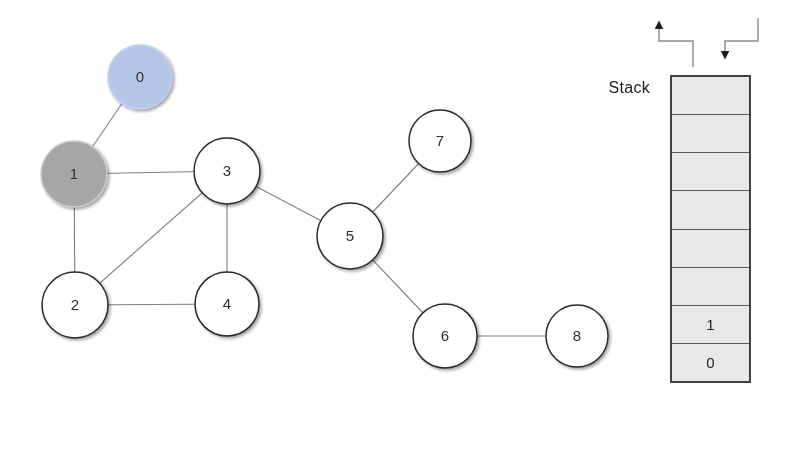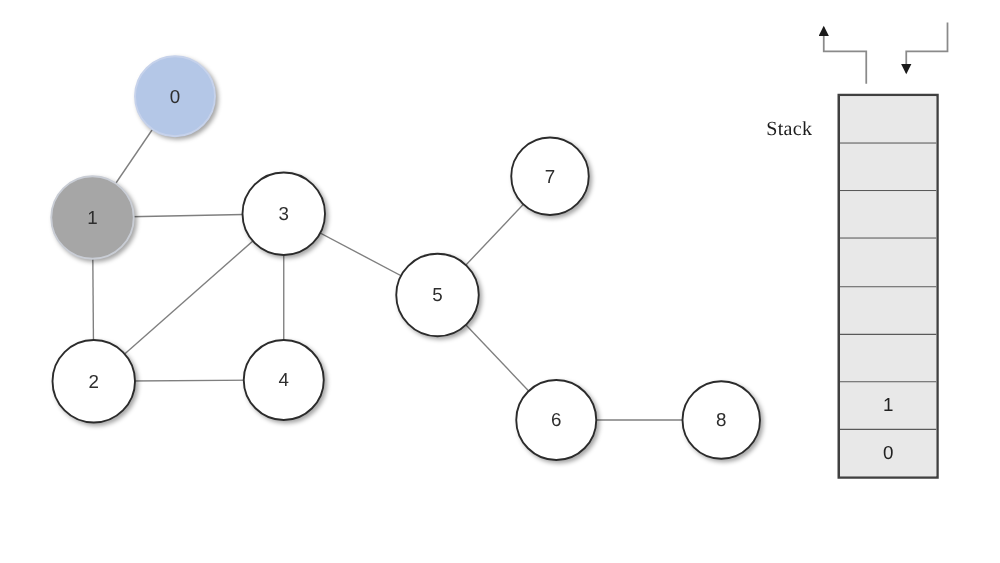--- a/index.html
+++ b/index.html
@@ -4,22 +4,22 @@
 <style>
   html,body{margin:0;padding:0;background:#ffffff;}
   .stage{
     position:relative;width:800px;height:450px;background:#ffffff;overflow:hidden;
     font-family:"Liberation Sans",sans-serif;
   }
   svg.layer{position:absolute;left:0;top:0;width:800px;height:450px;}
   .node-circle{filter:drop-shadow(2px 2.5px 1.5px rgba(0,0,0,0.35));}
   .node-label{font-size:15px;fill:#2e2e2e;}
   .stack-label{
-    position:absolute;left:566px;top:95px;width:84px;text-align:right;
-    font-size:16px;color:#1b1b1b;letter-spacing:0.3px;font-family:Liberation Serif, serif;
+    position:absolute;left:566px;top:79px;width:84px;text-align:right;
+    font-size:16px;color:#1b1b1b;letter-spacing:0.3px;
   }
   .stack{
     position:absolute;left:670px;top:75px;width:81px;height:308px;
     border:2px solid #404040;box-sizing:border-box;
     display:flex;flex-direction:column;
   }
   .stack-cell{
     flex:1;background:#e8e8e8;border-bottom:1px solid #595959;
     display:flex;align-items:center;justify-content:center;
     font-size:15px;color:#222222;

